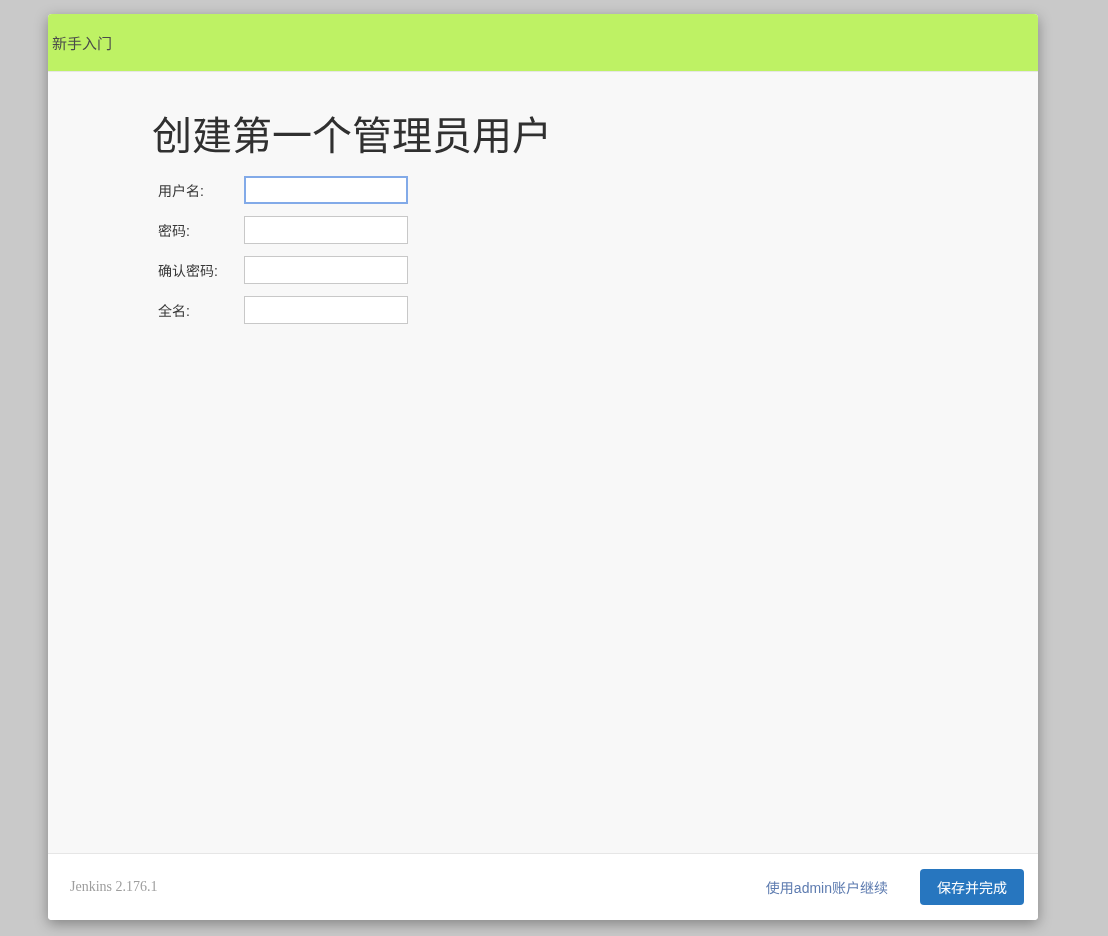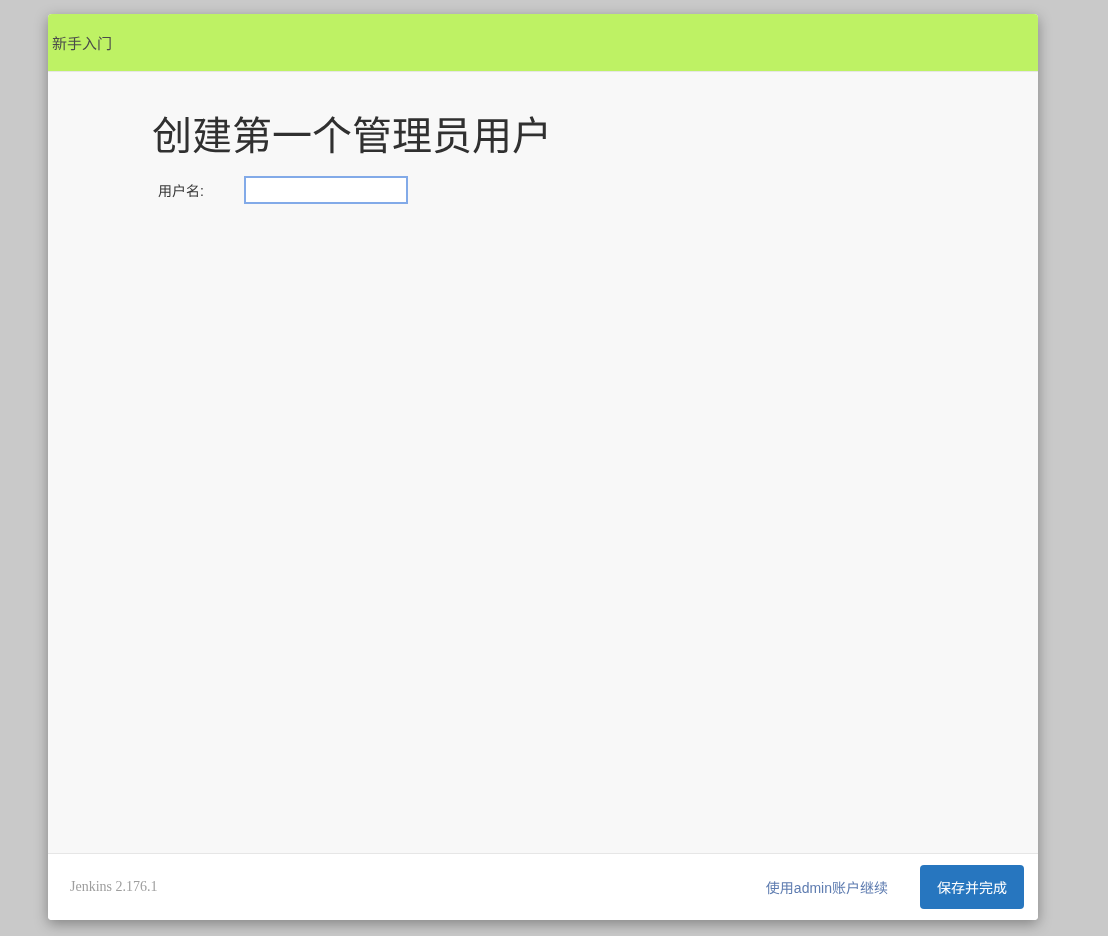--- a/index.html
+++ b/index.html
@@ -98,43 +98,55 @@
     cursor: pointer;
   }
   .save-btn {
     background: #2776bf;
     color: #ffffff;
     font-size: 14px;
     font-family: inherit;
     border: none;
     border-radius: 4px;
     padding: 8px 17px;
-    height: 44px;
+    height: 36px;
     cursor: pointer;
   }
 </style>
 </head>
 <body>
 
 <div class="wizard-card">
 
   <div class="wizard-header">
     <span class="title">新手入门</span>
   </div>
 
   <div class="wizard-main">
     <h1 class="page-heading">创建第一个管理员用户</h1>
 
     <div class="form-row">
       <span class="field-label">用户名:</span>
       <input class="focused" type="text" value="" style="">
     </div>
 
+    <div class="form-row">
+      <span class="field-label">密码:</span>
+      <input type="password" value="" style="">
+    </div>
 
+    <div class="form-row">
+      <span class="field-label">确认密码:</span>
+      <input type="password" value="" style="">
+    </div>
 
+    <div class="form-row">
+      <span class="field-label">全名:</span>
+      <input type="text" value="" style="">
+    </div>
 
   </div>
 
   <div class="wizard-footer">
     <span class="version-text">Jenkins 2.176.1</span>
     <div class="footer-actions">
       <a class="continue-link">使用admin账户继续</a>
       <button class="save-btn">保存并完成</button>
     </div>
   </div>

